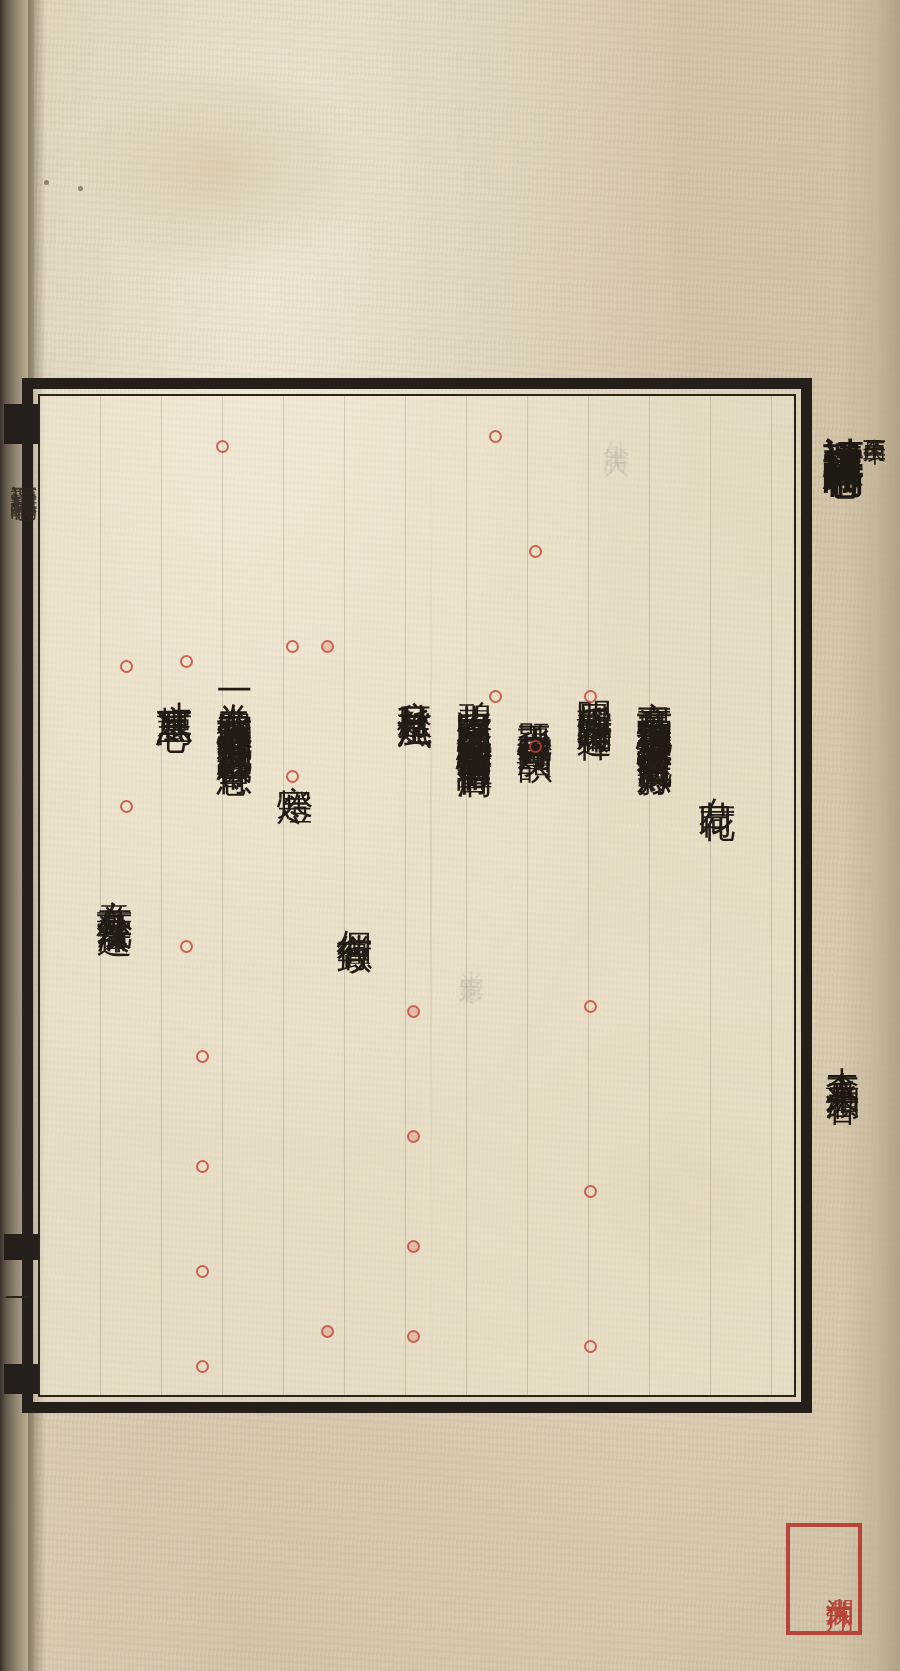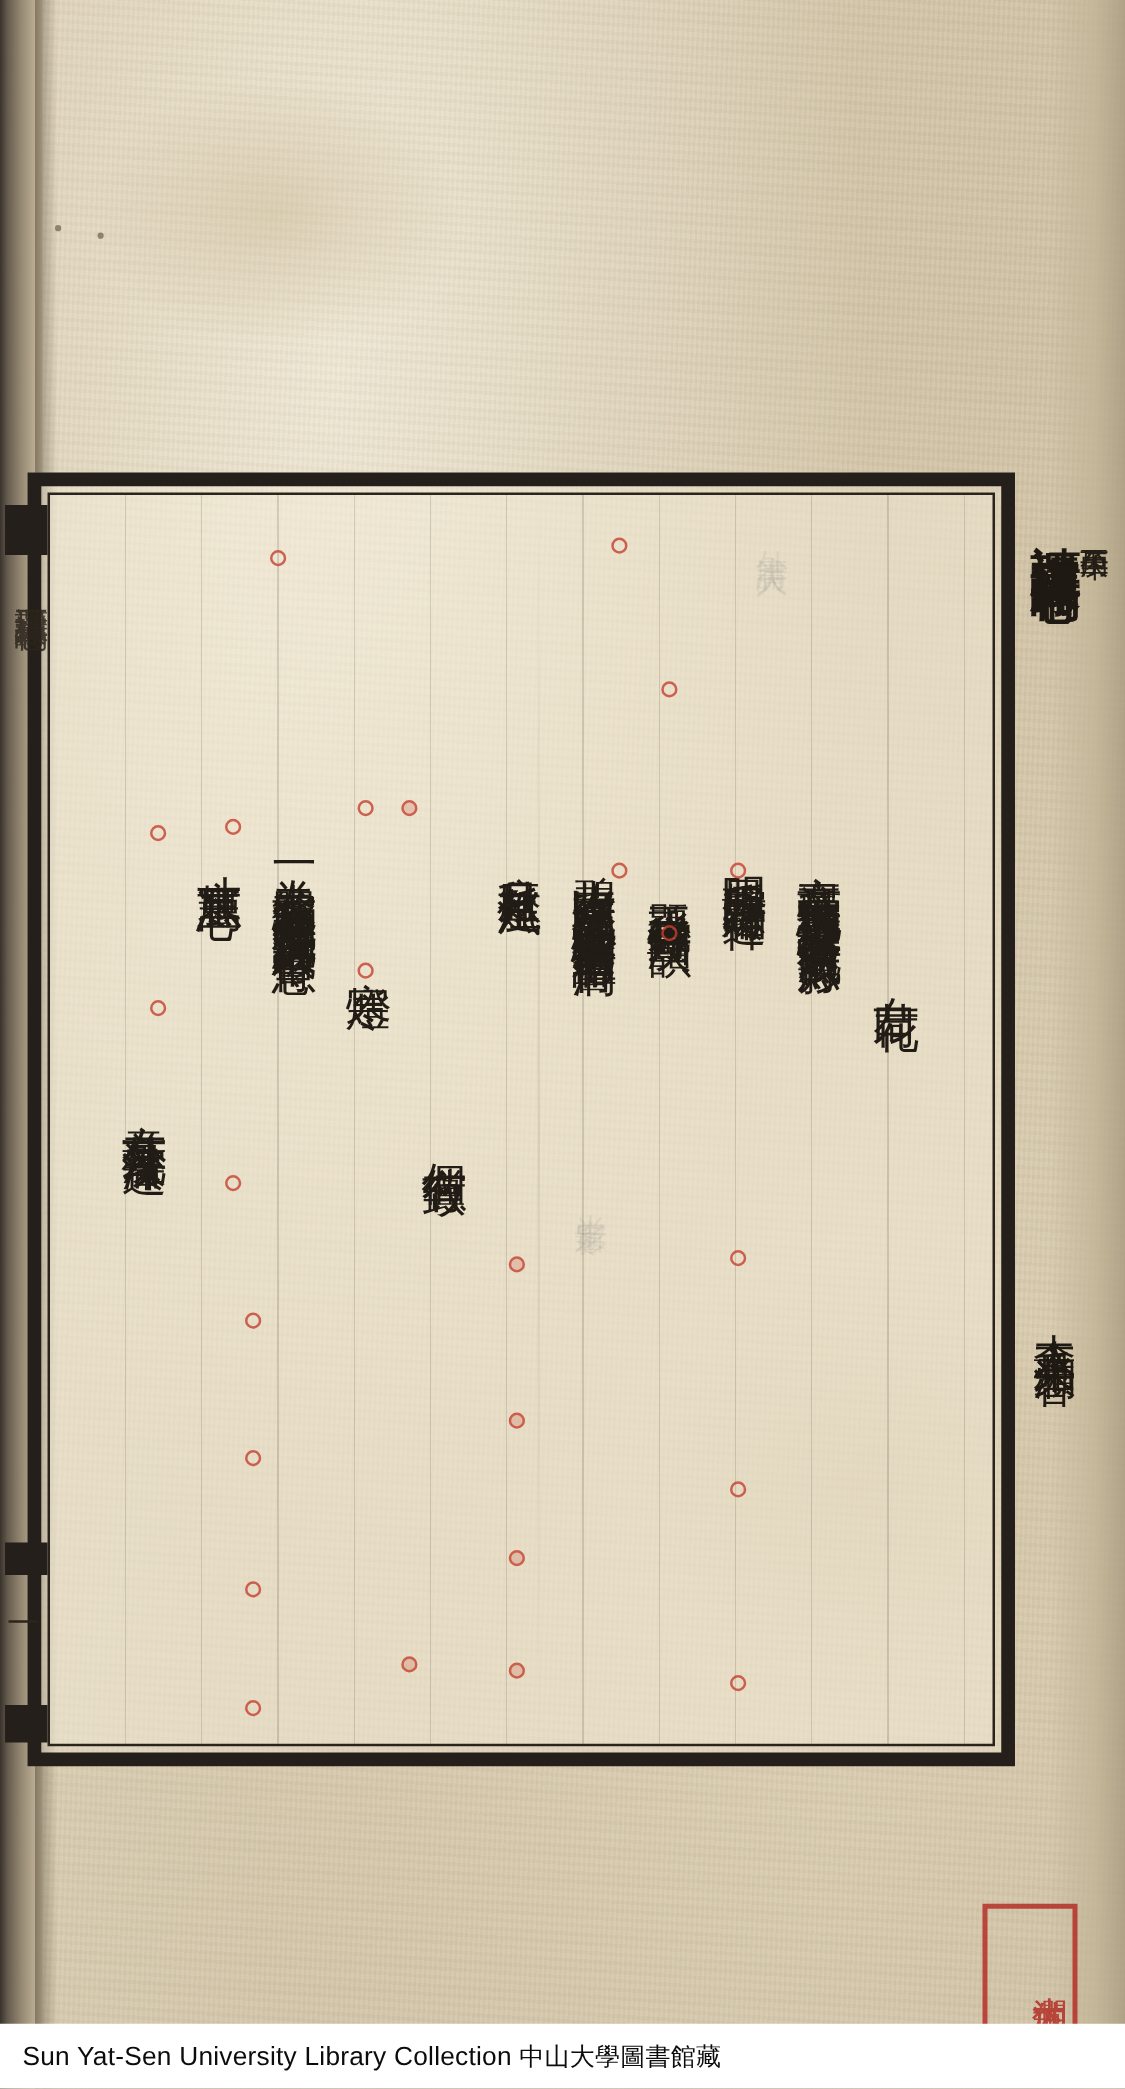--- a/index.html
+++ b/index.html
@@ -335,20 +335,14 @@
     <div class="dot" style="left:180px; top:655px;"></div>
     <div class="dot" style="left:180px; top:940px;"></div>
     <div class="dot" style="left:196px; top:1050px;"></div>
     <div class="dot" style="left:196px; top:1160px;"></div>
     <div class="dot" style="left:196px; top:1265px;"></div>
     <div class="dot" style="left:196px; top:1360px;"></div>
     <div class="dot" style="left:120px; top:660px;"></div>
     <div class="dot" style="left:120px; top:800px;"></div>
   </div>
 
-  <div class="caption-bar">
-    <div class="caption-text">
-      <span>Sun Yat-Sen University Library Collection</span>
-      <span class="cjk">中山大學圖書館藏</span>
-    </div>
-  </div>
 
 </div>
 
 </body></html>

